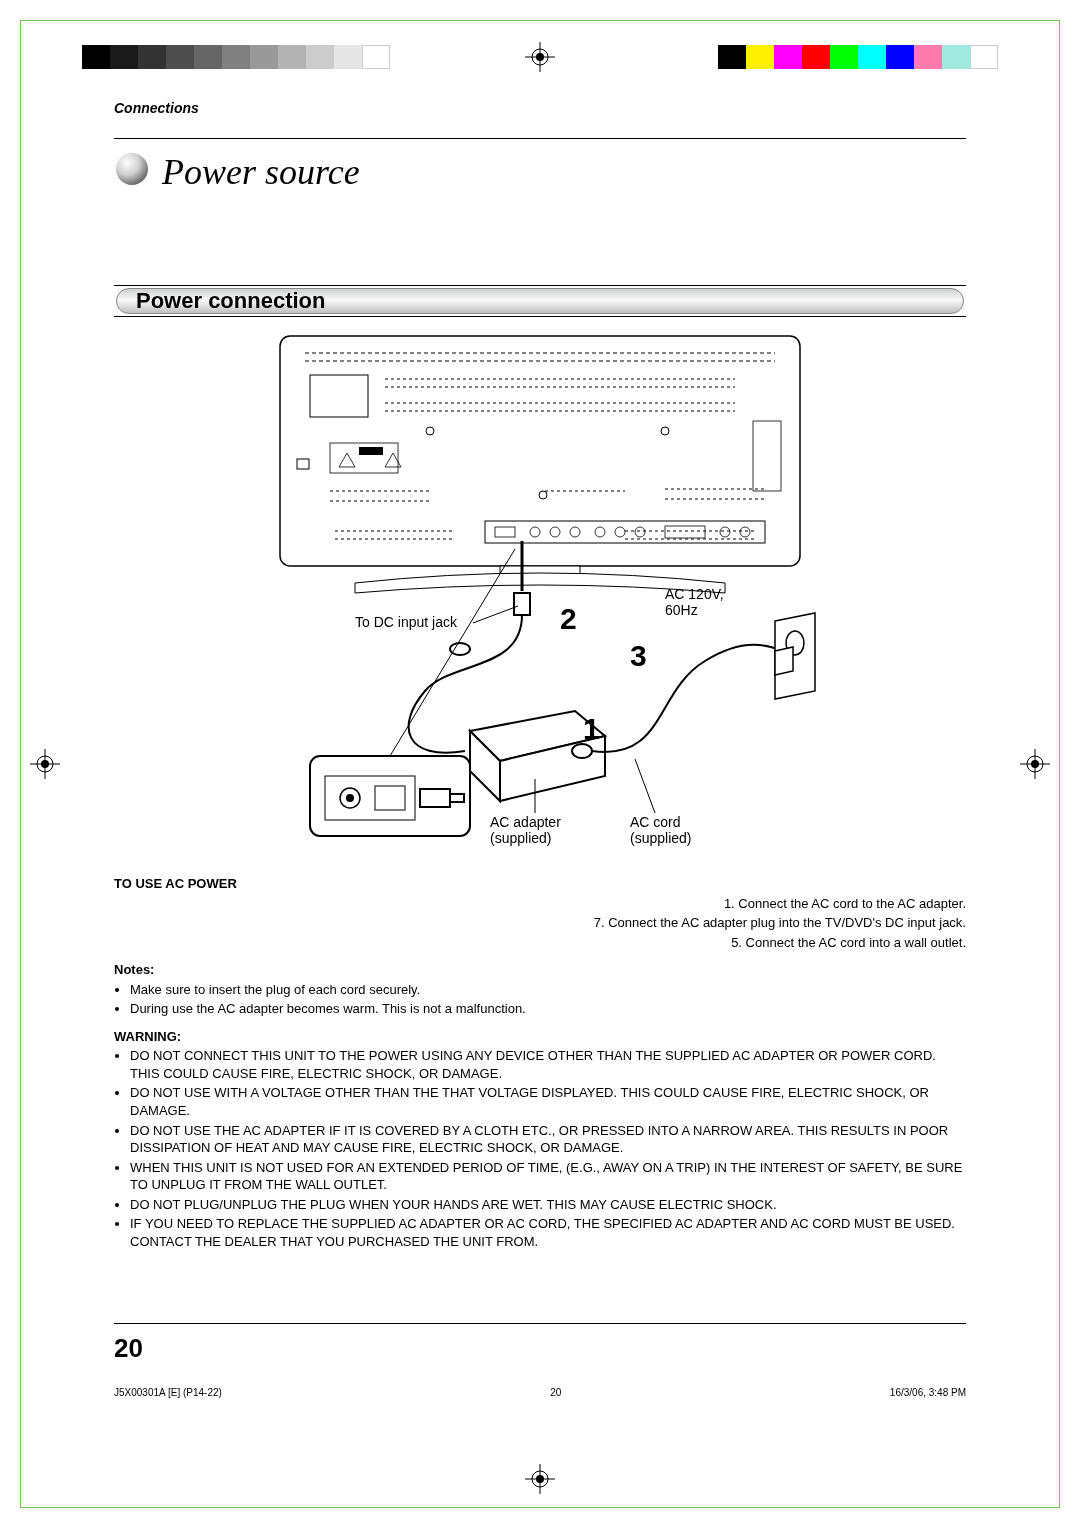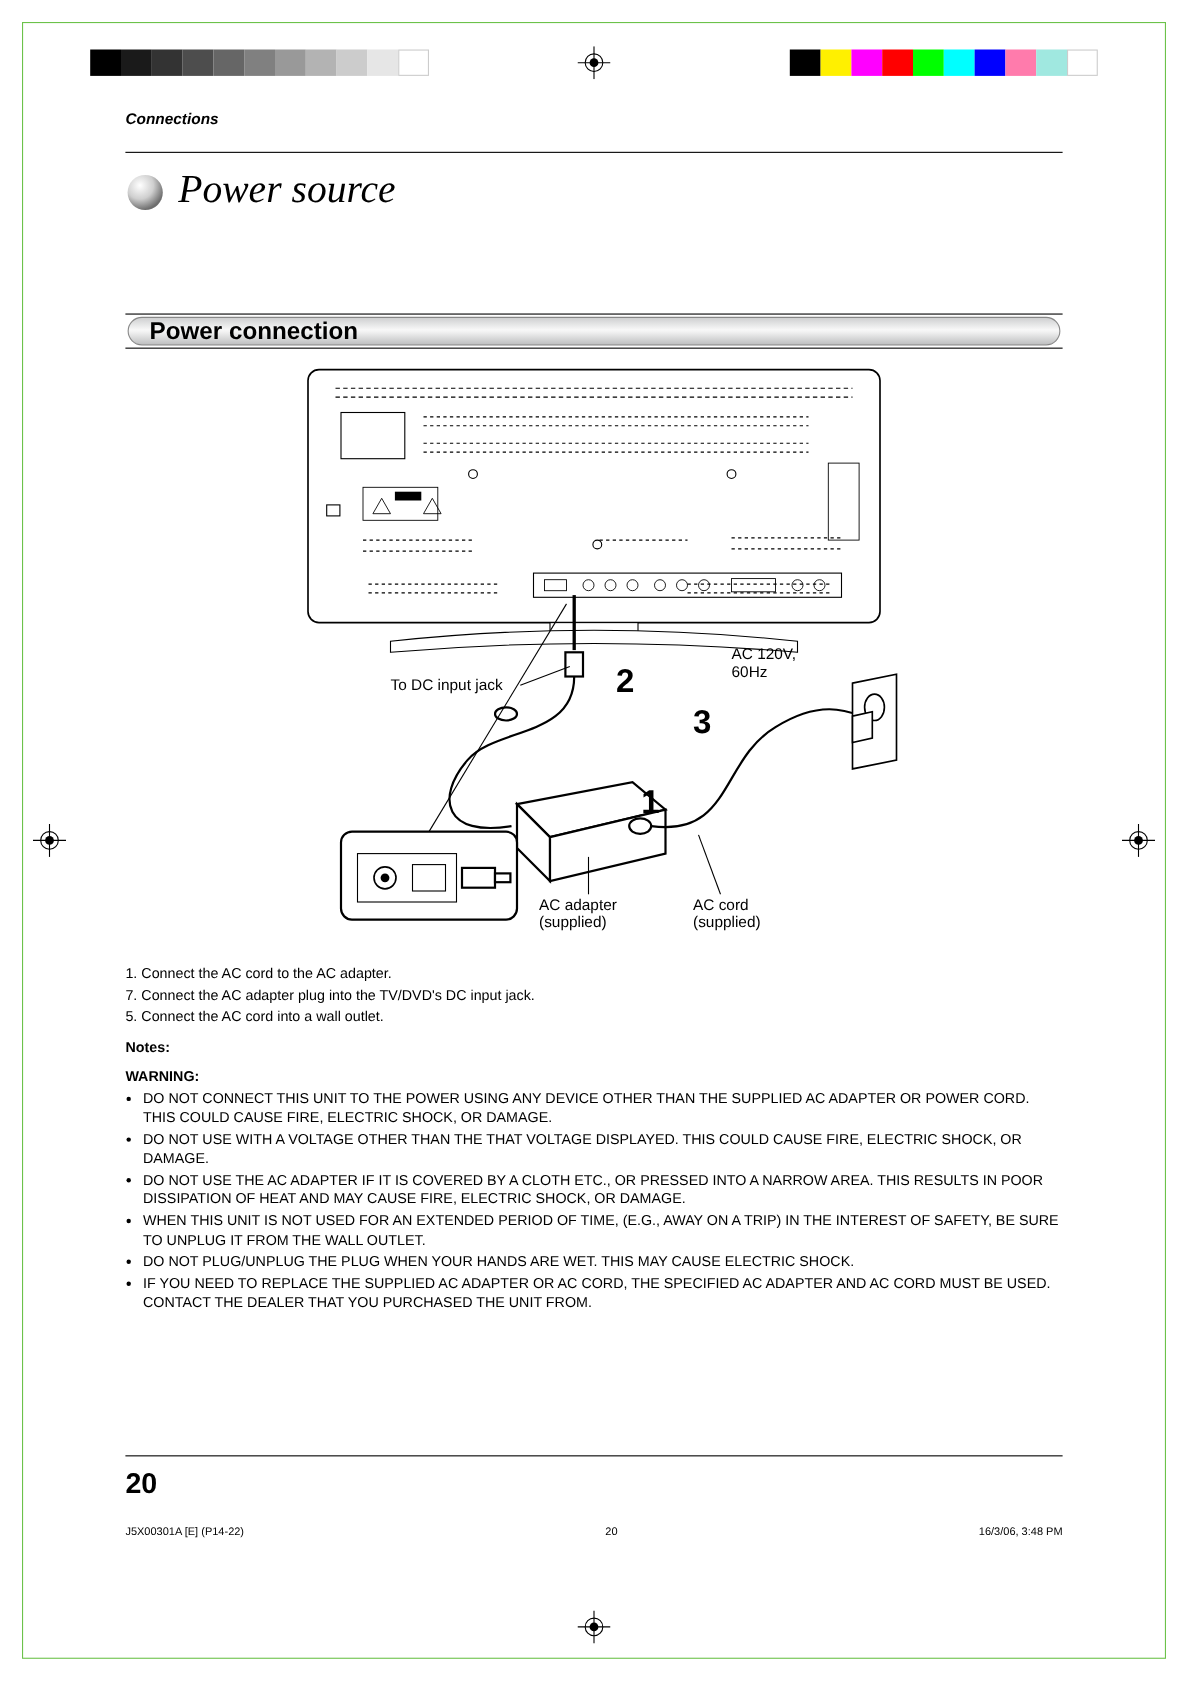--- a/index.html
+++ b/index.html
@@ -72,21 +72,21 @@
     margin-bottom: 22px;
   }
   .hr-thin {
     border: none;
     border-top: 1px solid #000;
     margin: 2px 0 12px 0;
   }
 
   .title-row {
     display: flex;
-    align-items: flex-end;
+    align-items: flex-start;
     gap: 12px;
     margin-bottom: 92px;
   }
   .title-bullet {
     width: 36px; height: 36px;
     flex: 0 0 36px;
   }
   .title-text {
     font-family: "Times New Roman", Times, serif;
     font-style: italic;
@@ -121,21 +121,21 @@
   .diagram-box {
     width: 610px;
     margin: 0 auto 20px auto;
   }
 
   
   .instructions { font-size: 13px; line-height: 1.35; }
   .instructions h4 {
     font-size: 13px; font-weight: bold; margin: 10px 0 2px 0;
   }
-  .instructions p { margin: 0 0 2px 0; }
+  .instructions p { margin: 0 0 2px 0; text-align: right; }
   .instructions ul { margin: 2px 0 2px 0; padding-left: 16px; }
   .instructions ul li { margin-bottom: 2px; }
 
   .page-number {
     position: absolute;
     bottom: 56px;
     left: 0;
     font-size: 26px;
     font-weight: bold;
   }
@@ -375,25 +375,30 @@
       <text x="255" y="512" font-size="14">(supplied)</text>
       <line x1="300" y1="482" x2="300" y2="448" stroke="#000"></line>
 
       <text x="395" y="496" font-size="14">AC cord</text>
       <text x="395" y="512" font-size="14">(supplied)</text>
       <line x1="420" y1="482" x2="400" y2="428" stroke="#000"></line>
     </svg>
   </div>
 
   <div class="instructions">
+    <h4>TO USE AC POWER</h4>
     <p>1. Connect the AC cord to the AC adapter.</p>
     <p>7. Connect the AC adapter plug into the TV/DVD's DC input jack.</p>
     <p>5. Connect the AC cord into a wall outlet.</p>
 
     <h4>Notes:</h4>
+    <ul>
+      <li>Make sure to insert the plug of each cord securely.</li>
+      <li>During use the AC adapter becomes warm. This is not a malfunction.</li>
+    </ul>
 
     <h4>WARNING:</h4>
     <ul>
       <li>DO NOT CONNECT THIS UNIT TO THE POWER USING ANY DEVICE OTHER THAN THE SUPPLIED AC ADAPTER OR POWER CORD. THIS COULD CAUSE FIRE, ELECTRIC SHOCK, OR DAMAGE.</li>
       <li>DO NOT USE WITH A VOLTAGE OTHER THAN THE THAT VOLTAGE DISPLAYED. THIS COULD CAUSE FIRE, ELECTRIC SHOCK, OR DAMAGE.</li>
     </ul>
 
     <ul>
       <li>DO NOT USE THE AC ADAPTER IF IT IS COVERED BY A CLOTH ETC., OR PRESSED INTO A NARROW AREA. THIS RESULTS IN POOR DISSIPATION OF HEAT AND MAY CAUSE FIRE, ELECTRIC SHOCK, OR DAMAGE.</li>
       <li>WHEN THIS UNIT IS NOT USED FOR AN EXTENDED PERIOD OF TIME, (E.G., AWAY ON A TRIP) IN THE INTEREST OF SAFETY, BE SURE TO UNPLUG IT FROM THE WALL OUTLET.</li>

